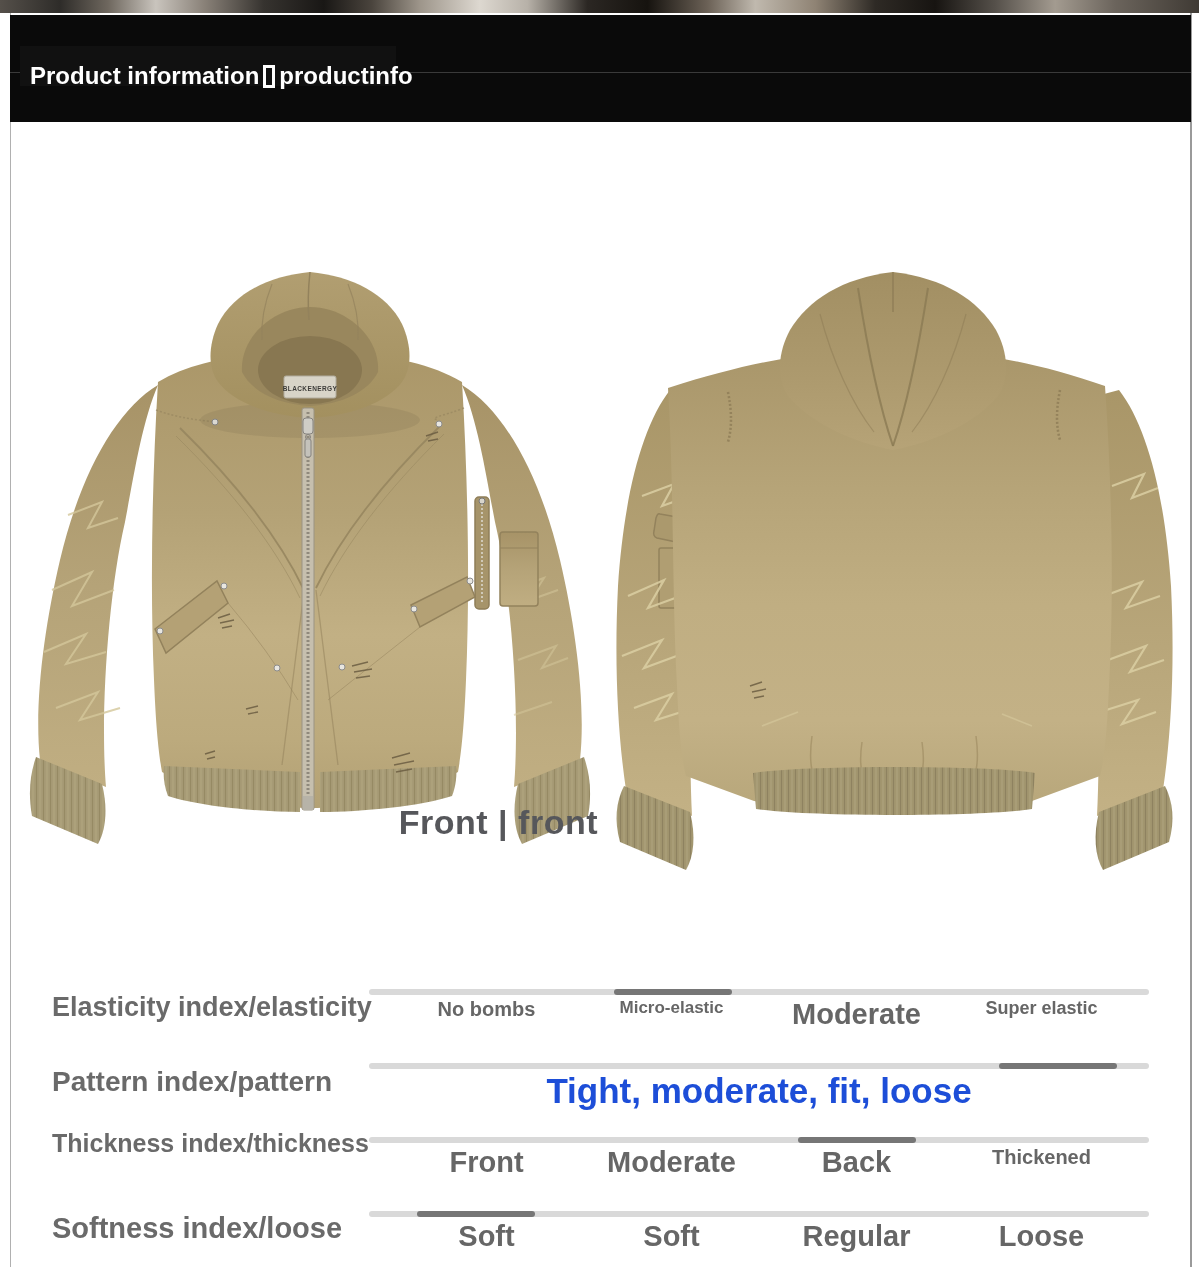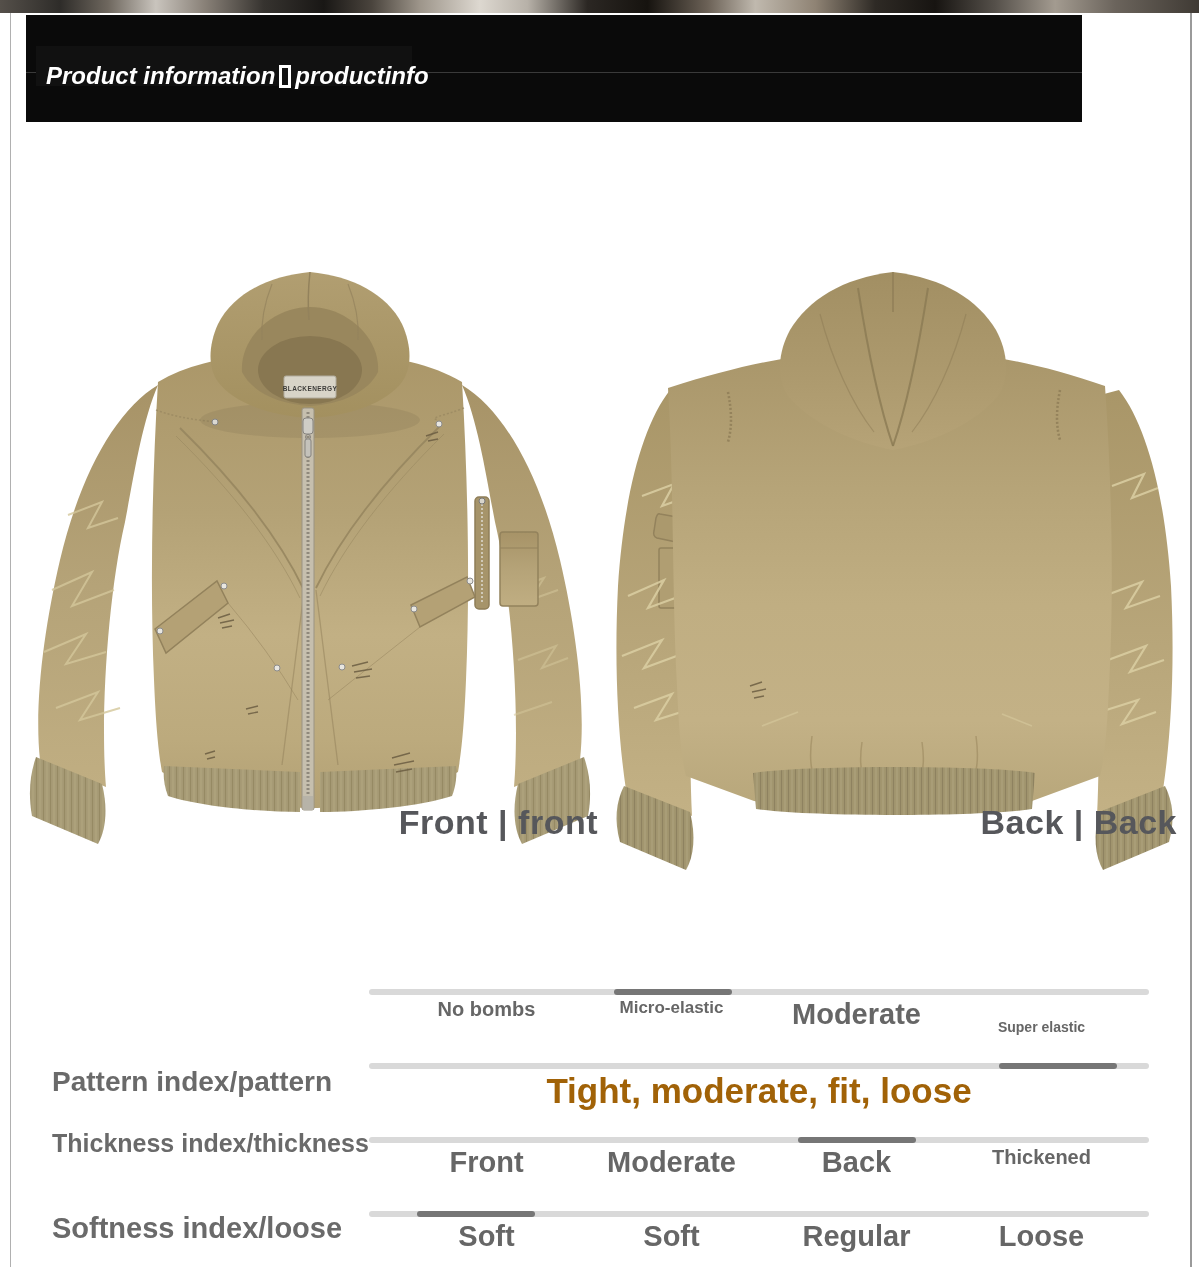--- a/index.html
+++ b/index.html
@@ -11,21 +11,21 @@
     background:linear-gradient(90deg,#55504a 0%,#2e2c29 5%,#6e675e 9%,#c9c4bd 13%,
       #8a8279 17%,#36332f 22%,#191715 27%,#4a443d 31%,#9d958a 35%,#ddd8d0 40%,
       #b7b1a8 44%,#2b2723 49%,#16130f 54%,#6b6156 59%,#c0b9ae 63%,#8f8374 68%,
       #2e2a25 73%,#171411 78%,#55504a 83%,#a39b90 88%,#6b645c 93%,#3f3a34 100%);}
 
   
   .frame{position:absolute;left:10px;top:13px;width:1179px;height:1254px;
          border-left:1px solid #b0b0b0;border-right:2px solid #9a9a9a;pointer-events:none;}
 
   
-  .header-bar{position:absolute;left:26px;top:15px;width:1056px;height:107px;background:#0a0a0a;font-style:italic;}
+  .header-bar{position:absolute;left:10px;top:15px;width:1181px;height:107px;background:#0a0a0a;}
   .header-line{position:absolute;left:0;top:57px;width:100%;height:1px;background:#3a3a3a;}
   .title-patch{position:absolute;left:10px;top:31px;width:376px;height:40px;background:#111111;}
   .page-title{position:absolute;left:20px;top:44px;margin:0;color:#ffffff;font-size:24px;
               font-weight:700;line-height:34px;white-space:nowrap;}
   .tofu{display:inline-block;width:12px;height:23px;border:3px solid #ffffff;margin:0 4px;
         vertical-align:-4px;box-sizing:border-box;background:transparent;}
 
   
   .jacket-front{position:absolute;left:28px;top:260px;width:570px;height:590px;}
   .jacket-back{position:absolute;left:612px;top:256px;width:565px;height:620px;}
@@ -46,24 +46,24 @@
   .row-3 .index-label{font-size:29px;top:14px;}
   .bar{position:absolute;left:369px;top:13px;width:780px;height:6px;background:#d9d9d9;border-radius:3px;}
   .bar-fill{position:absolute;top:0;height:6px;width:118px;background:#767676;border-radius:3px;}
   .fill-pos-1{left:48px;}.fill-pos-2{left:245px;}.fill-pos-3{left:429px;}.fill-pos-4{left:630px;}
   .opts{position:absolute;left:369px;top:22px;width:780px;display:flex;align-items:flex-start;
         padding:0 15px 0 25px;box-sizing:border-box;}
   .opt{flex:1;text-align:center;font-weight:700;color:#666666;font-size:29px;white-space:nowrap;}
   .row-0 .opt:nth-child(1){font-size:20px;}
   .row-0 .opt:nth-child(2){font-size:17px;}
   .row-0 .opt:nth-child(3){font-size:29px;}
-  .row-0 .opt:nth-child(4){font-size:14px;margin-top:21px;}
+  .row-0 .opt:nth-child(4){font-size:18px;}
   .row-2 .opt:nth-child(4){font-size:20px;}
   .opts-single{position:absolute;left:369px;top:21px;width:780px;text-align:center;
-               font-size:35px;font-weight:700;color:#a16207;white-space:nowrap;}
+               font-size:35px;font-weight:700;color:#1d4ed8;white-space:nowrap;}
 </style>
 </head>
 <body>
 
 <div class="page">
 
   <div class="photo-strip"></div>
   <div class="frame"></div>
 
   <div class="header-bar">
@@ -260,23 +260,23 @@
         <path d="M246,32 C256,96 268,152 281,190" stroke-width="2" opacity=".8"></path>
         <path d="M316,32 C306,96 294,152 281,190" stroke-width="2" opacity=".8"></path>
         <path d="M281,16 L281,56" stroke-width="1.2"></path>
         <path d="M208,58 C220,104 240,148 262,176" stroke-width="1.2" opacity=".5"></path>
         <path d="M354,58 C342,104 322,148 300,176" stroke-width="1.2" opacity=".5"></path>
       </g>
     </g>
   </svg>
 
   <div class="caption caption-front">Front | front</div>
-  <div class="caption caption-back">Back | Back</div>
 
   <div class="index-row row-0">
+    <div class="index-label">Elasticity index/elasticity</div>
     <div class="bar" style="background: rgb(217, 217, 217);">
       <div class="bar-fill fill-pos-2" style="background: rgb(118, 118, 118);"></div>
     </div>
     <div class="opts">
       <span class="opt">No bombs</span>
       <span class="opt">Micro-elastic</span>
       <span class="opt">Moderate</span>
       <span class="opt">Super elastic</span>
     </div>
   </div>

